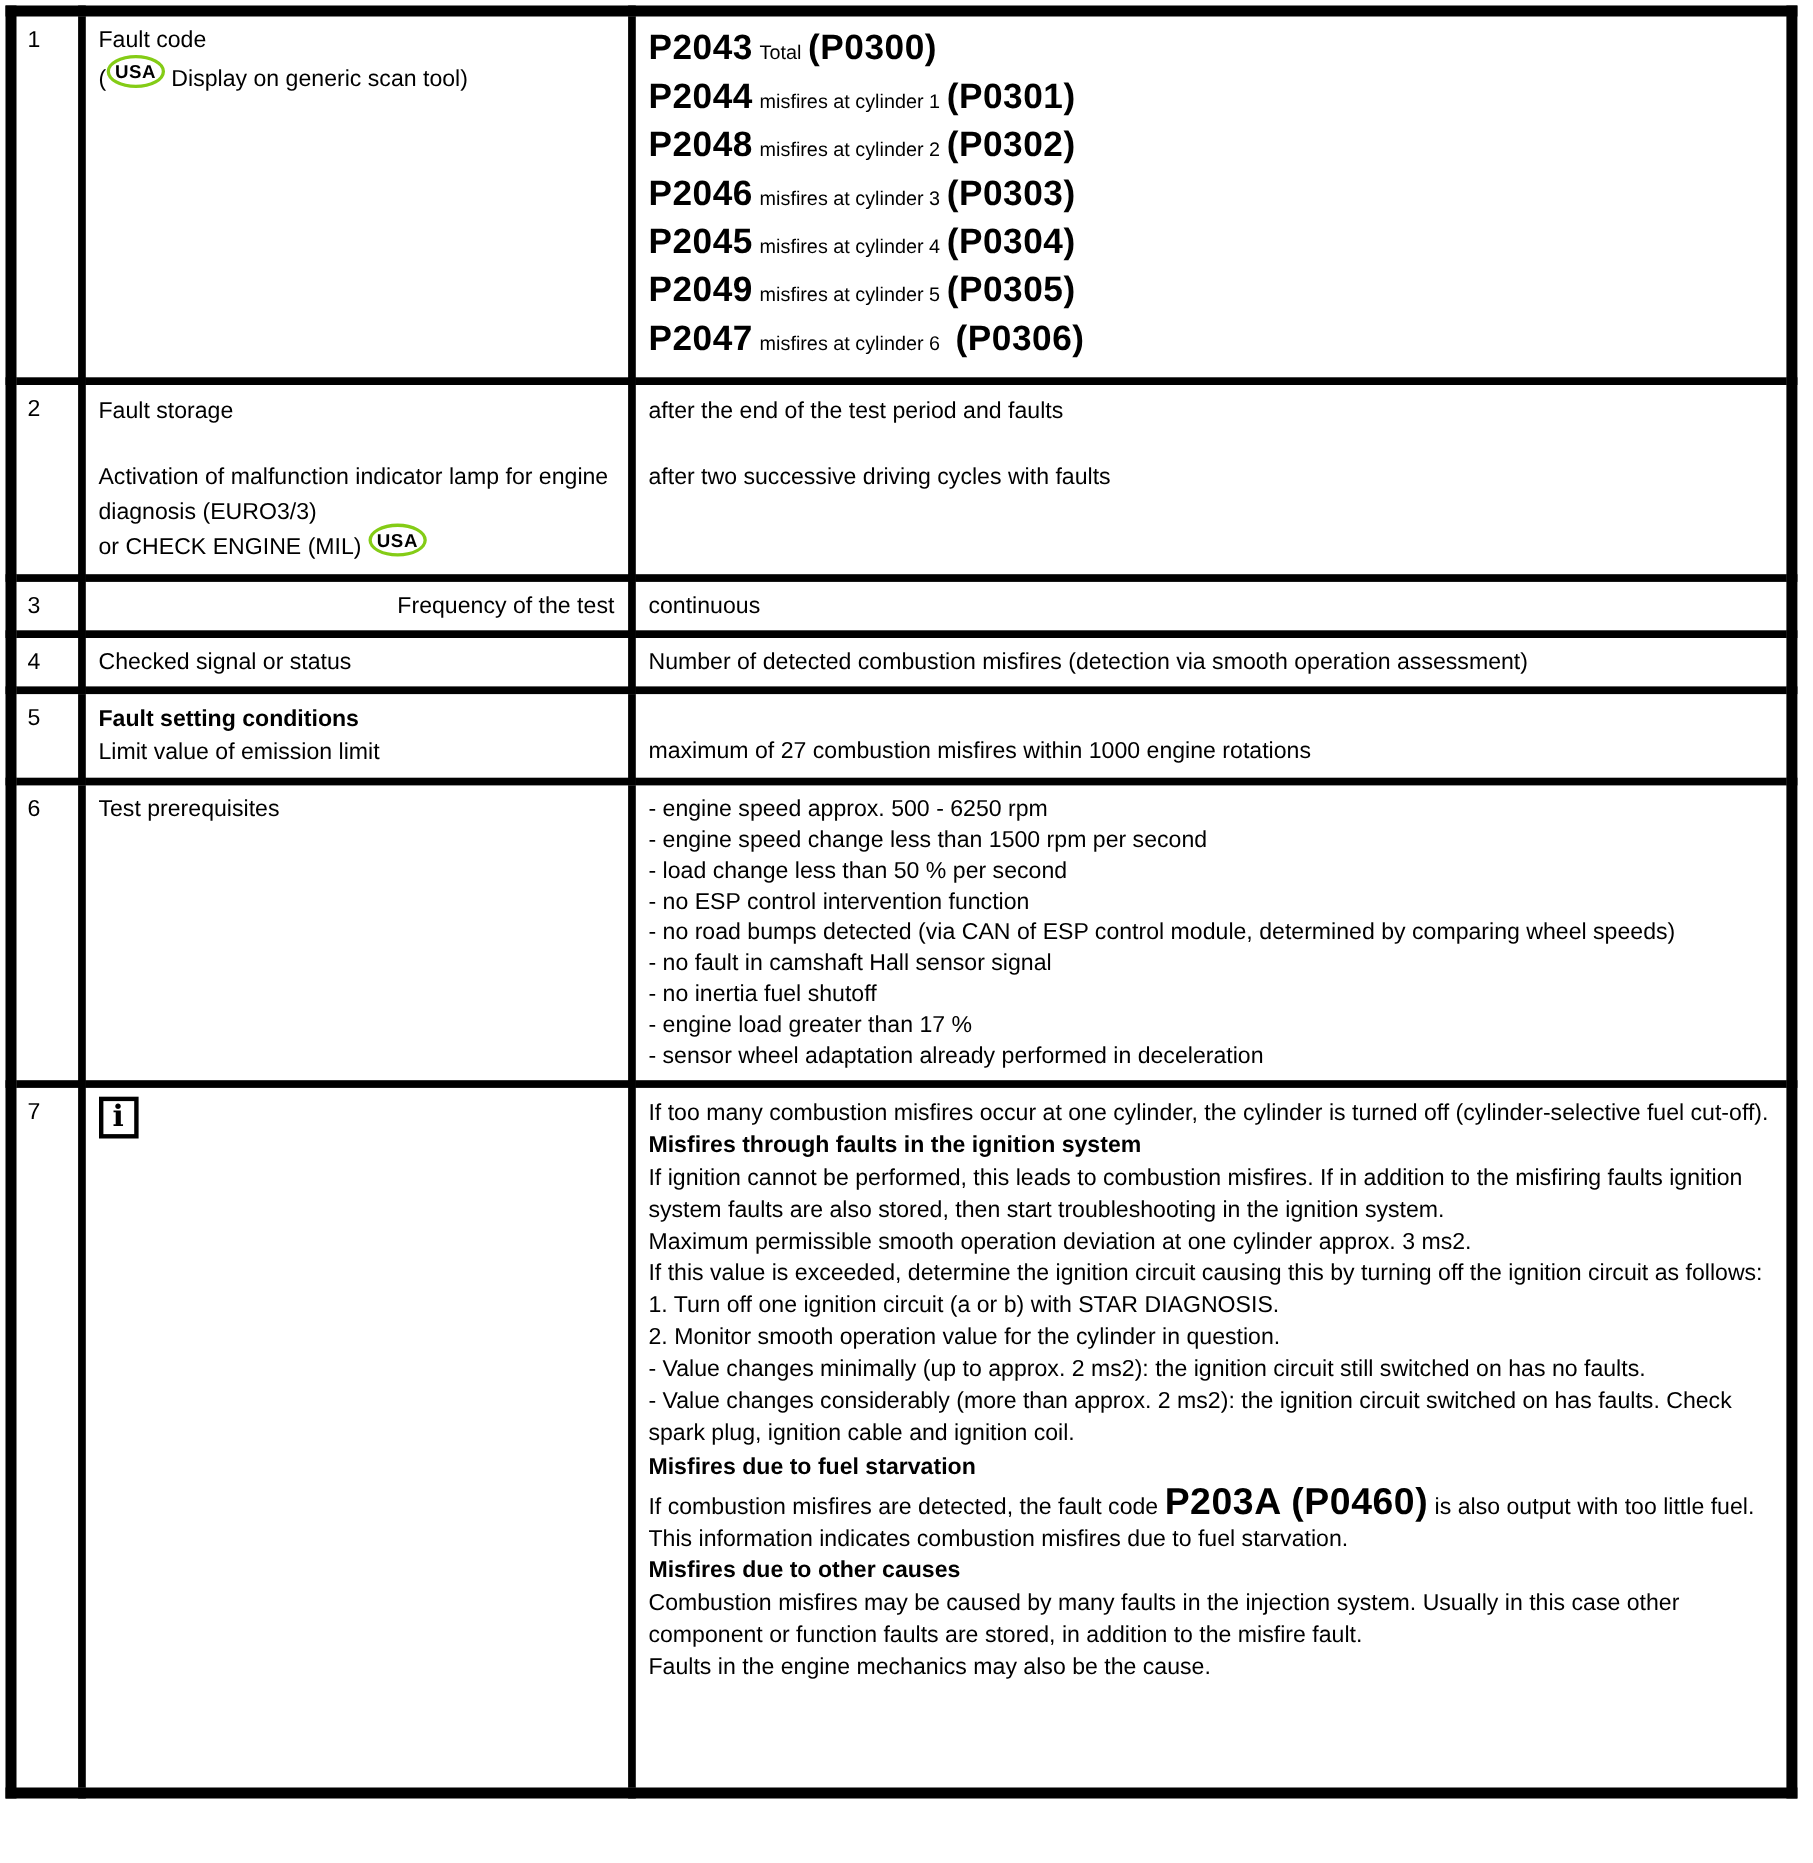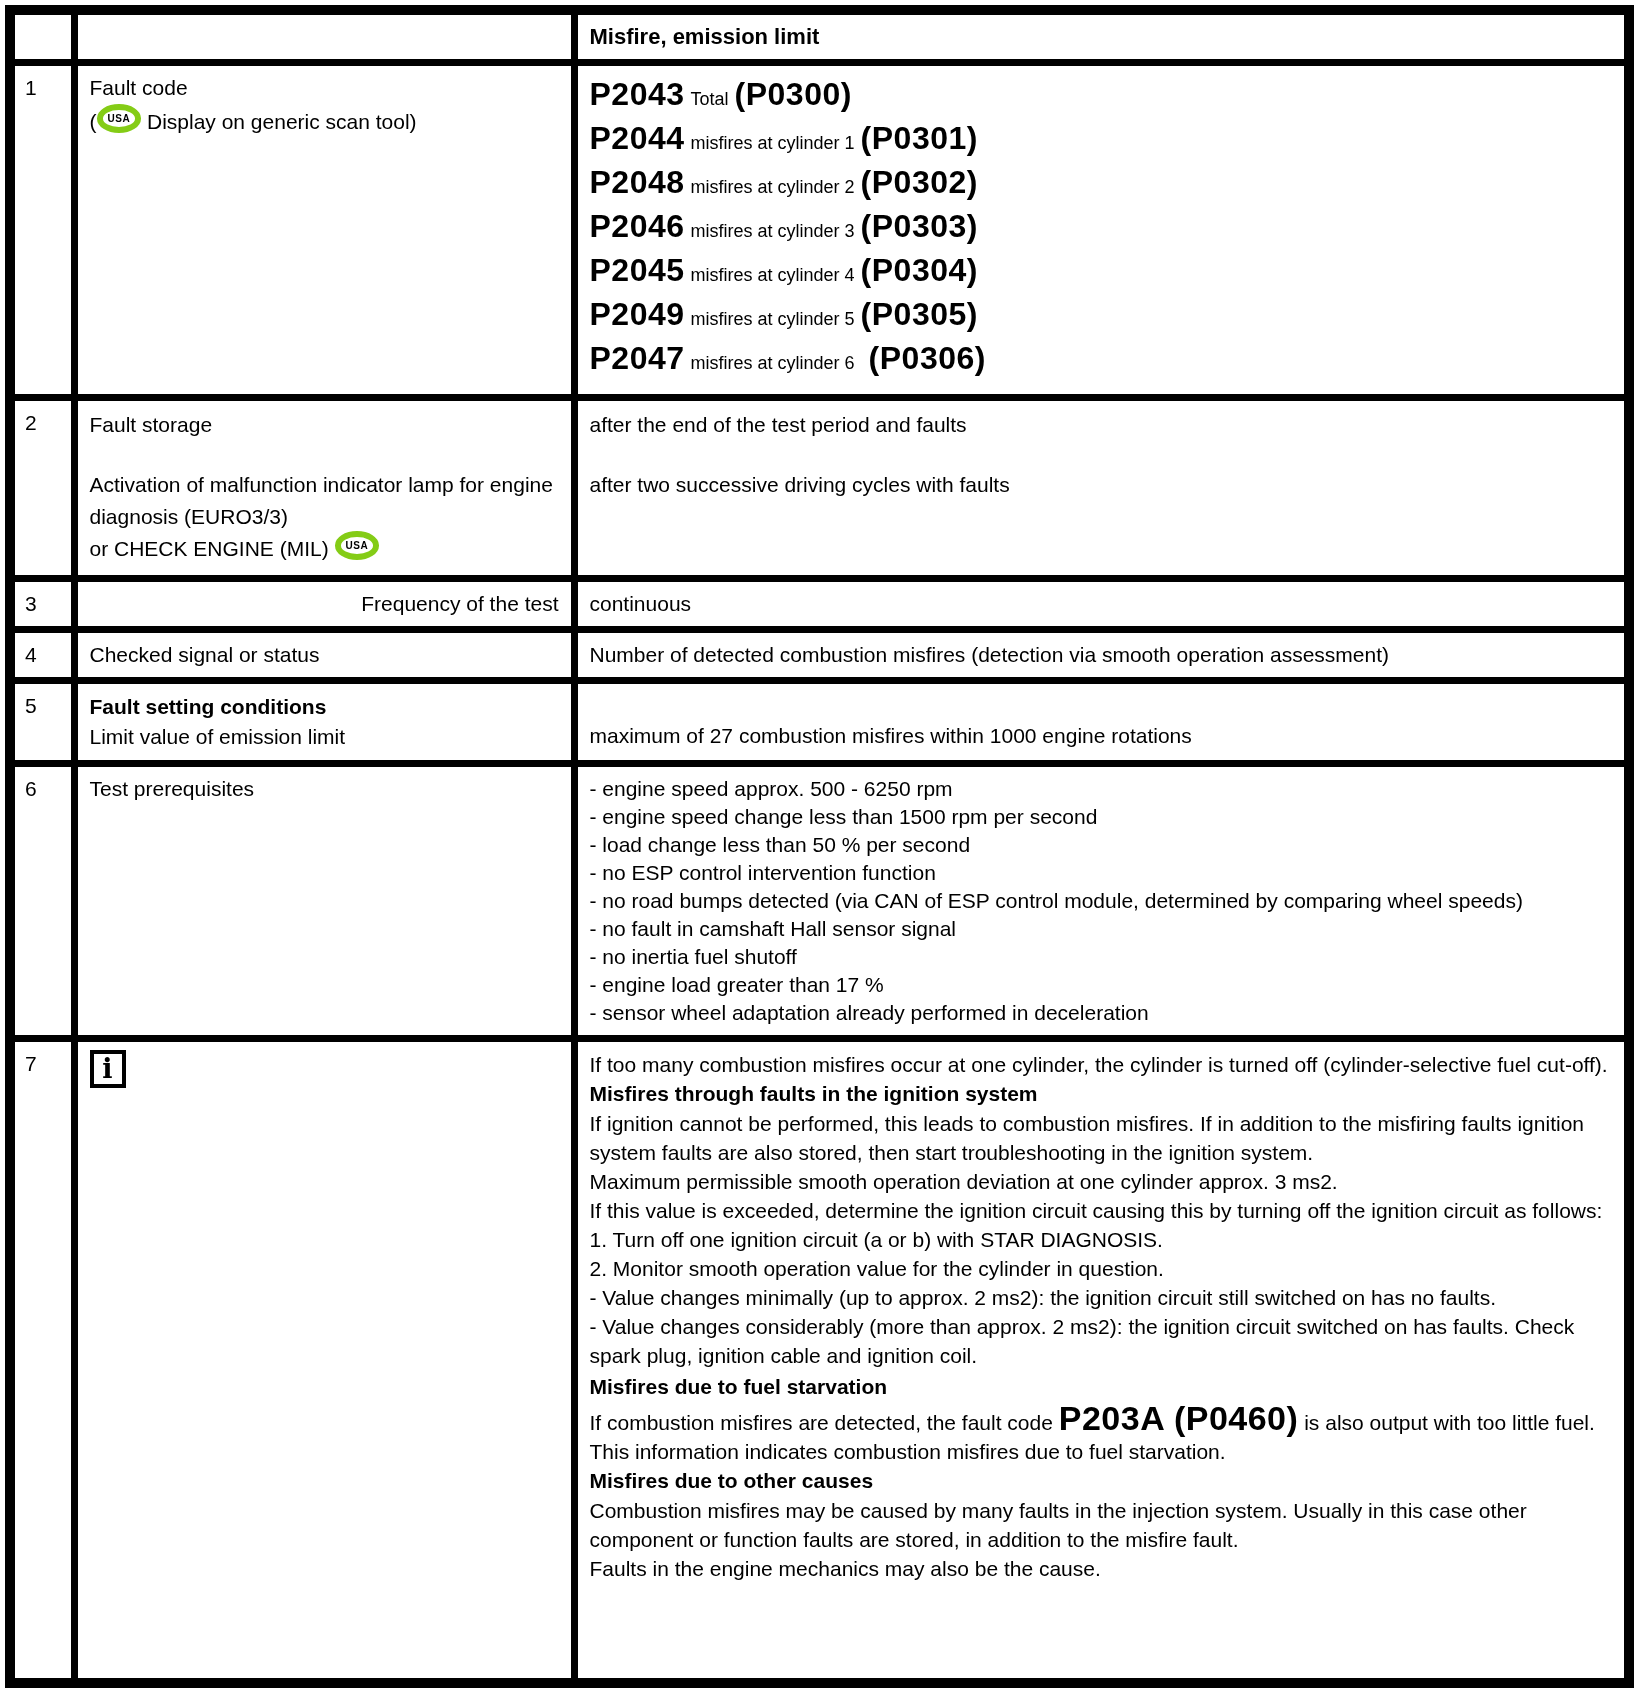--- a/index.html
+++ b/index.html
@@ -38,23 +38,23 @@
   .hdr-title { font-size: 22px; font-weight: bold; }
 
   
   .code-line { margin-bottom: 7px; line-height: 32px; white-space: nowrap; }
   .code { font-size: 32px; font-weight: bold; letter-spacing: 0.5px; }
   .desc { font-size: 18px; margin: 0 6px; }
 
   
   .usa-badge {
     display: inline-block;
-    border: 6px solid #84cc16;
+    border: 3px solid #84cc16;
     border-radius: 50%;
-    font-size: 10px;
+    font-size: 17px;
     font-weight: bold;
     line-height: 1;
     padding: 4px 5px 3px 5px;
     position: relative;
     top: -7px;
     letter-spacing: 0.5px;
   }
 
   
   .info-icon {
@@ -85,27 +85,20 @@
 
 <div class="page">
   <table class="doc">
     <colgroup>
         <col class="c1">
         <col class="c2">
         <col class="c3">
       </colgroup>
 
     <tbody>
-        <tr class="hdr">
-      <td class="num"></td>
-      <td></td>
-      <td>
-        <span class="hdr-title">Misfire, emission limit</span>
-      </td>
-    </tr>
 
     <tr>
       <td class="num">1</td>
       <td>
         <div>Fault code</div>
         <div style="margin-top:6px;">
           <span>(</span><span class="usa-badge">USA</span>
           <span>Display on generic scan tool)</span>
         </div>
       </td>

